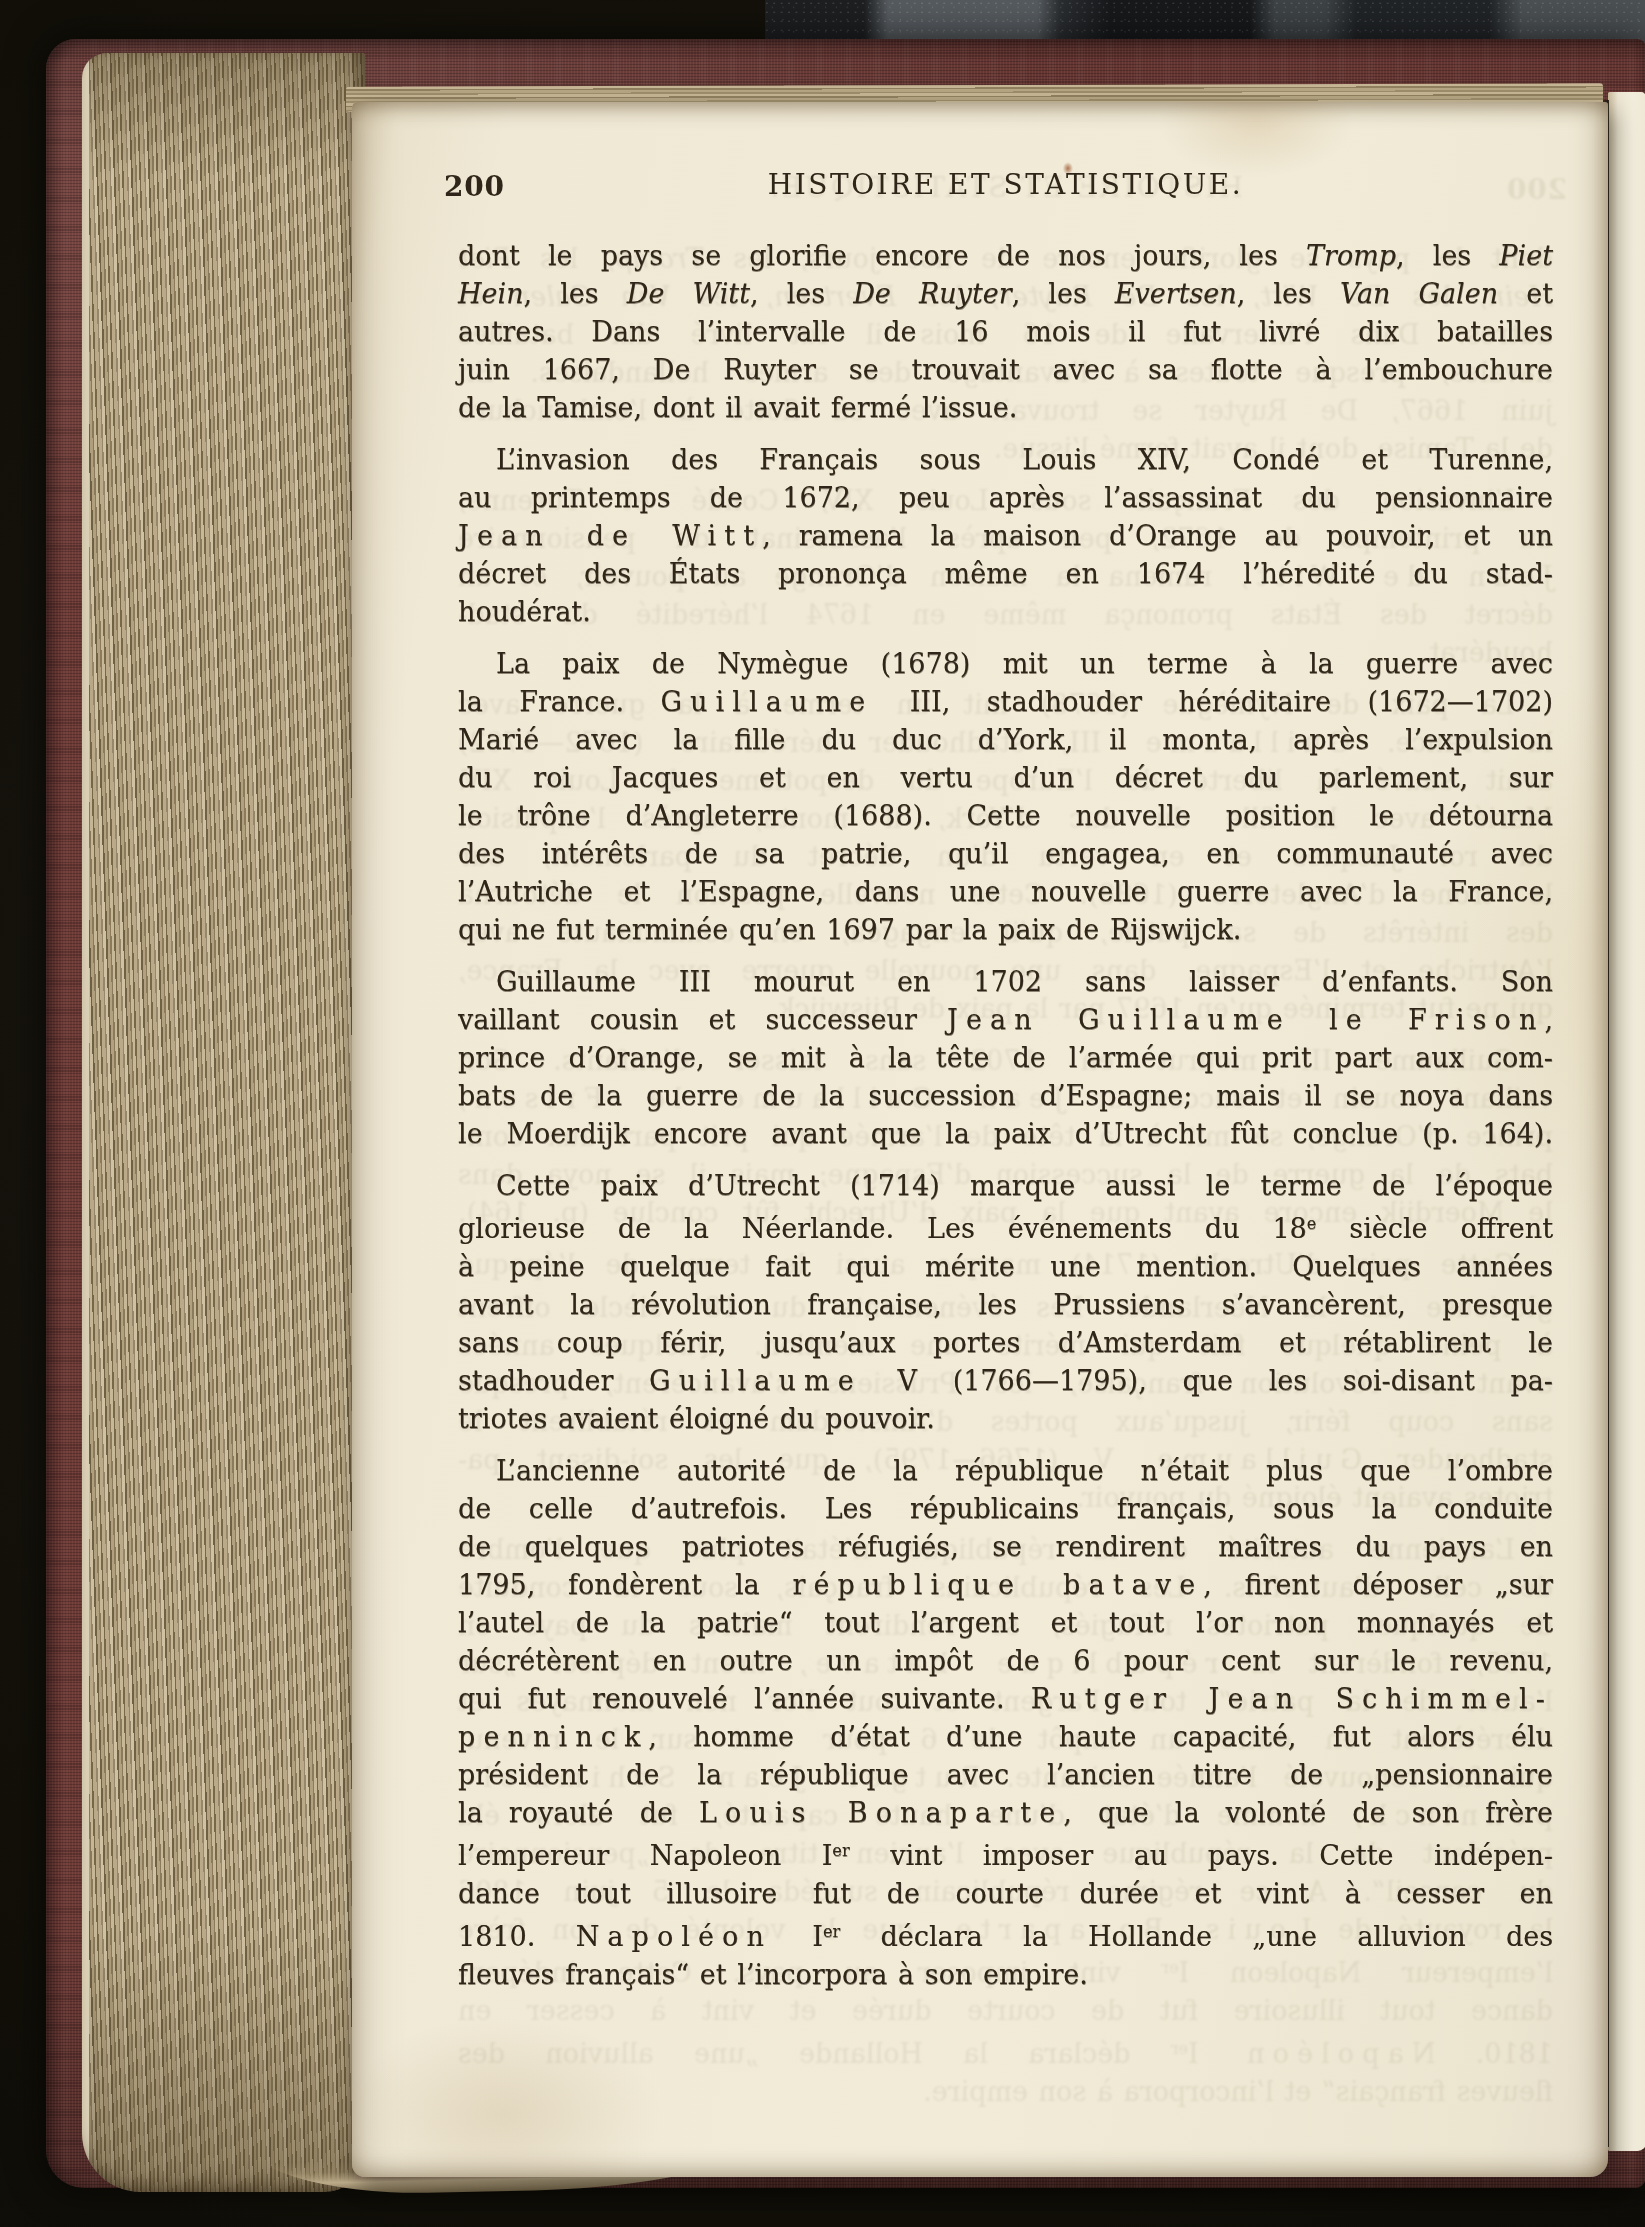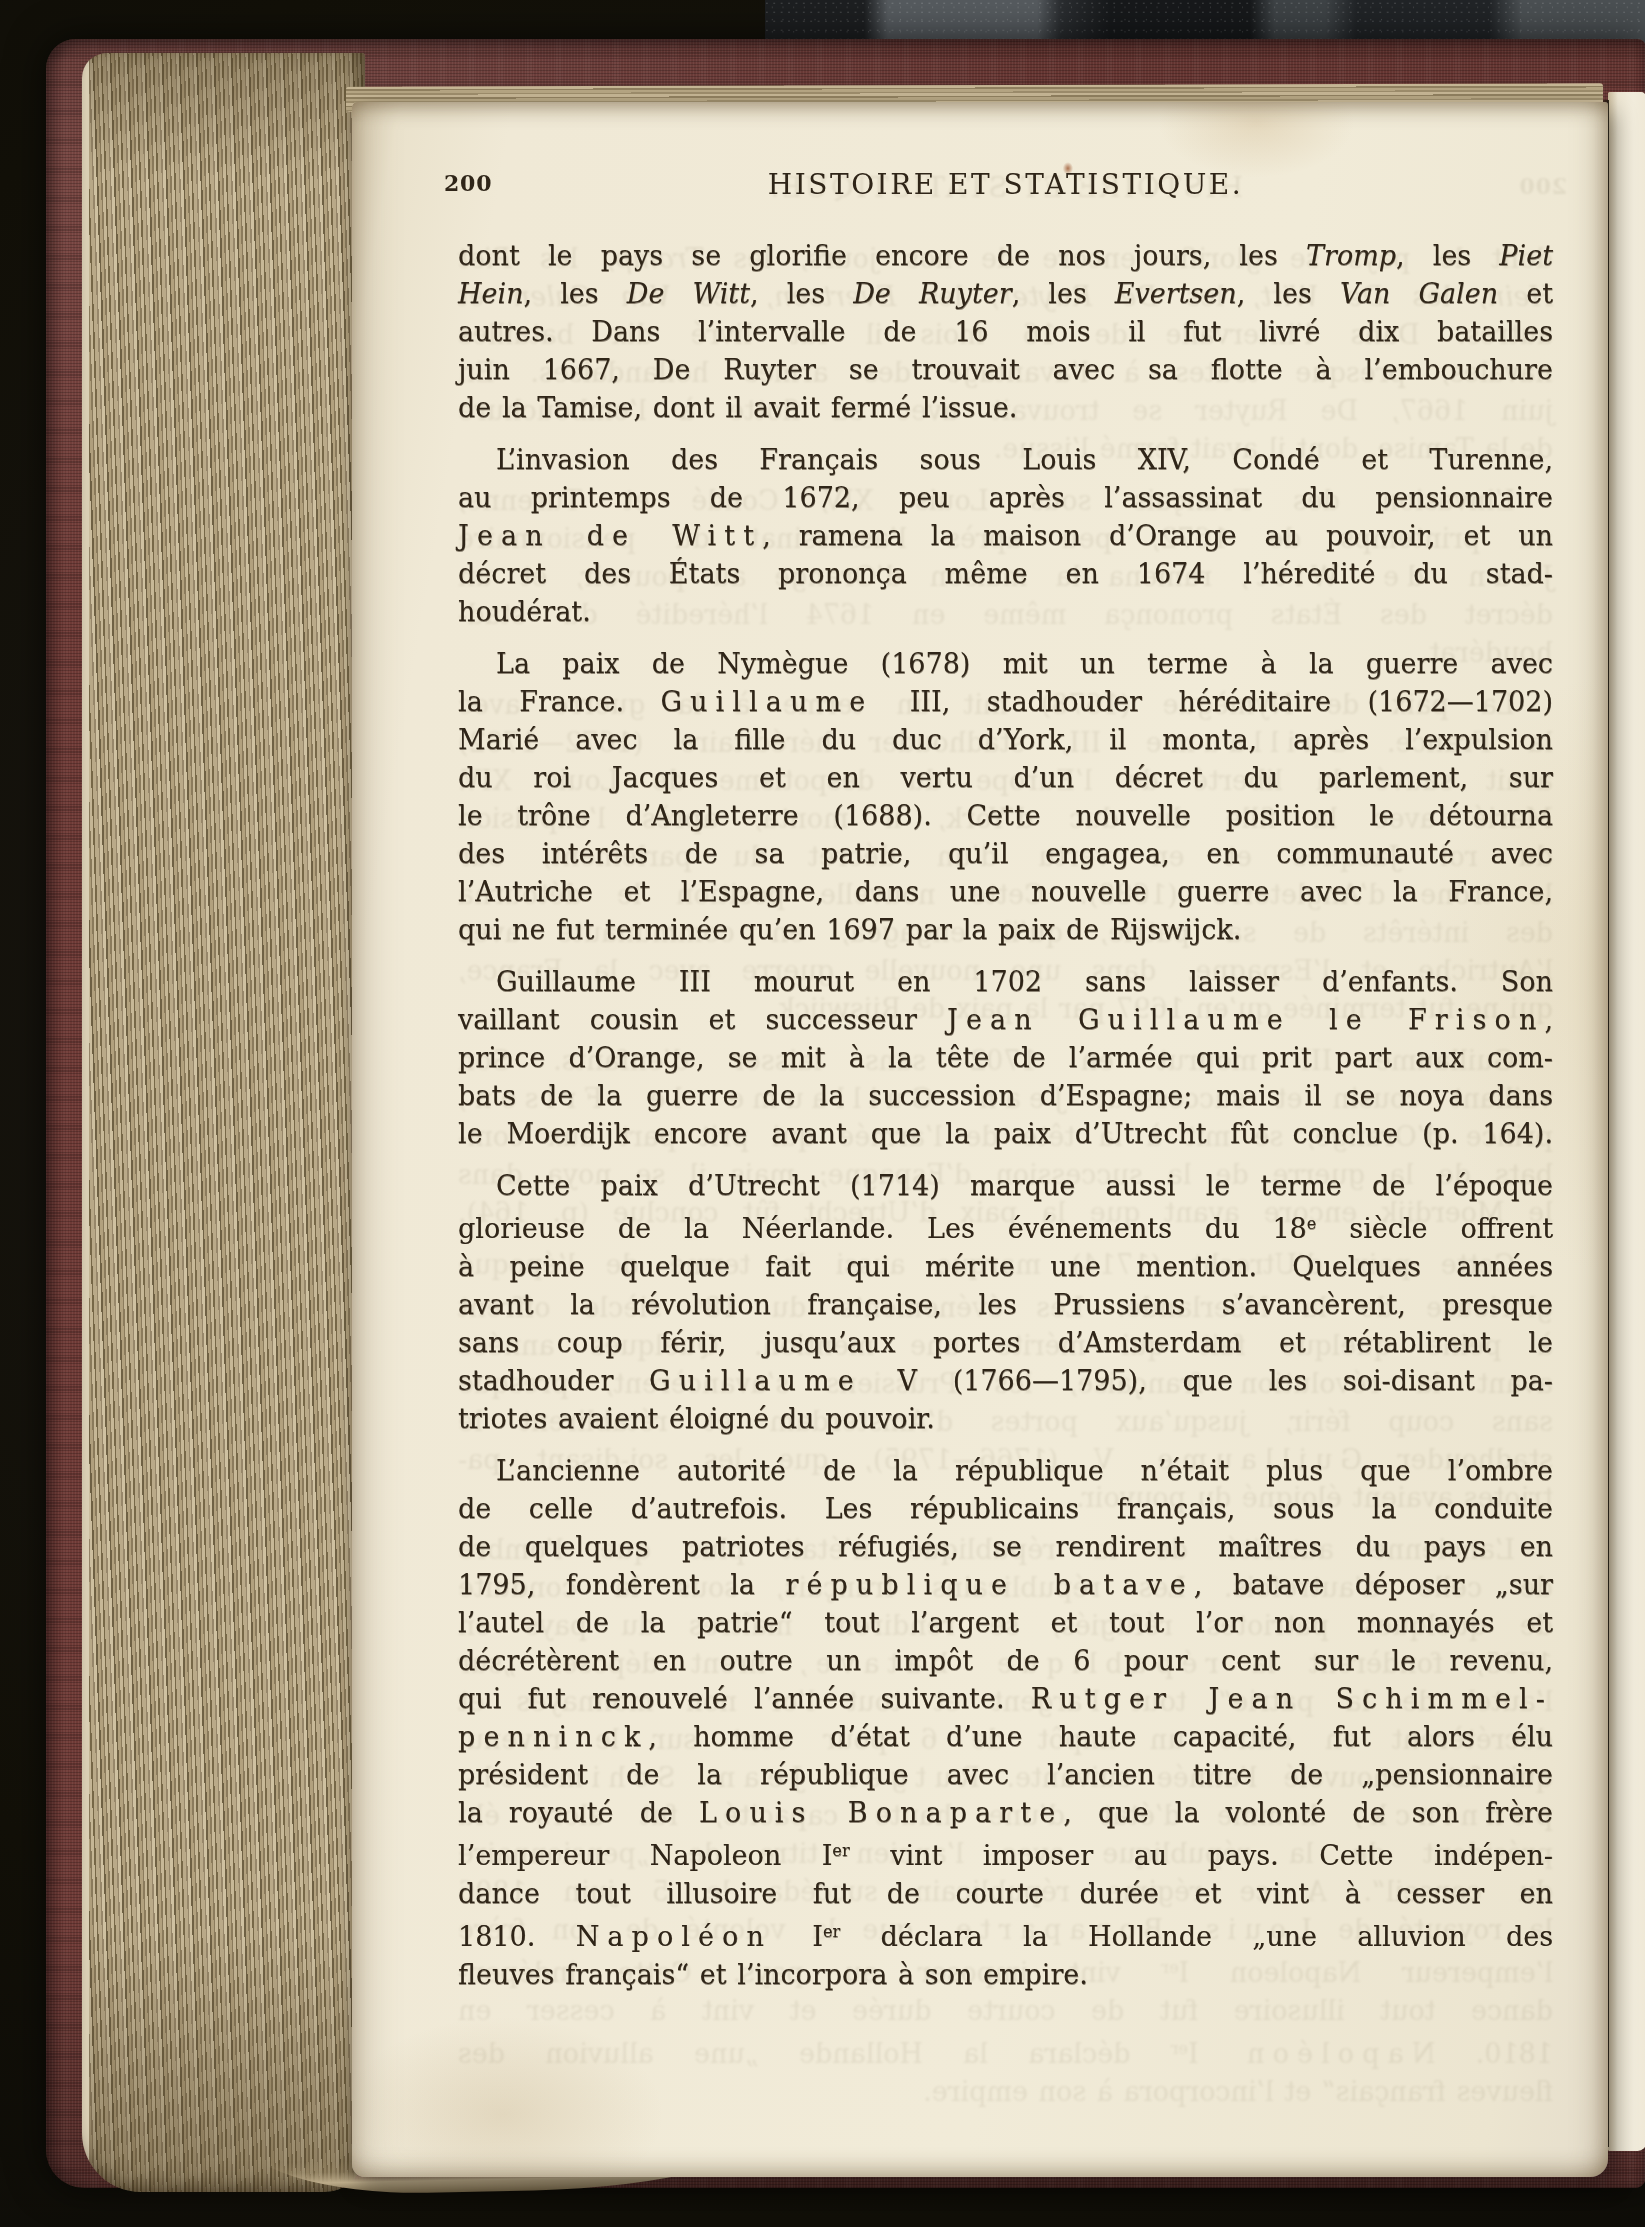--- a/index.html
+++ b/index.html
@@ -77,21 +77,21 @@
     box-shadow:
       inset 0 15px 20px -11.5px rgba(100,78,45,.5),
       inset -20px 0 30px -16.5px rgba(100,78,45,.55),
       inset 26px 0 43px -25px rgba(110,88,55,.5),
       inset 0 -16.5px 23px -13px rgba(100,78,45,.42),
       6.6px 10px 21.4px rgba(0,0,0,.35);
   }
   .page-inner{position:relative;width:100%;height:100%;padding:66px 41px 0 92px;box-sizing:border-box;}
   .content{position:relative;z-index:2;color:var(--ink,#2f2518);}
   .header-row{position:relative;height:43px;}
-  .page-number{position:absolute;left:0;top:1.6px;font-size:22px;font-weight:700;letter-spacing:0.8px;}
+  .page-number{position:absolute;left:0;top:1.6px;font-size:28px;font-weight:700;letter-spacing:0.8px;}
   .running-header{width:100%;text-align:center;font-size:28px;letter-spacing:2.5px;font-weight:400;}
   .body-text{margin-top:26px;font-size:27px;line-height:38px;word-spacing:2.1px;text-shadow:0.3px 0.5px 0.6px rgba(43,32,18,.5);}
   .para{margin:14px;}
   .para.indent .line:first-child{text-indent:38px;}
   .line{text-align:justify;text-align-last:justify;}
   .line.end{text-align-last:left;}
   .i{font-style:italic;}
   .sp{letter-spacing:.30em;}
   .sup{font-size:60%;vertical-align:.55em;letter-spacing:normal;}
   
@@ -222,21 +222,21 @@
               <div class="line"><span>à peine quelque fait qui mérite une mention.  Quelques années</span></div>
               <div class="line"><span>avant la révolution française, les Prussiens s’avancèrent, presque</span></div>
               <div class="line"><span>sans coup férir, jusqu’aux portes d’Amsterdam et rétablirent le</span></div>
               <div class="line"><span>stadhouder </span><span class="sp">Guillaume</span><span> V (1766—1795), que les soi-disant pa-</span></div>
               <div class="line end"><span>triotes avaient éloigné du pouvoir.</span></div>
             </div>
             <div class="para indent">
               <div class="line"><span>L’ancienne autorité de la république n’était plus que l’ombre</span></div>
               <div class="line"><span>de celle d’autrefois.  Les républicains français, sous la conduite</span></div>
               <div class="line"><span>de quelques patriotes réfugiés, se rendirent maîtres du pays en</span></div>
-              <div class="line"><span>1795, fondèrent la </span><span class="sp">république batave</span><span>, batave déposer „sur</span></div>
+              <div class="line"><span>1795, fondèrent la </span><span class="sp">république batave</span><span>, firent déposer „sur</span></div>
               <div class="line"><span>l’autel de la patrie“ tout l’argent et tout l’or non monnayés et</span></div>
               <div class="line"><span>décrétèrent en outre un impôt de 6 pour cent sur le revenu,</span></div>
               <div class="line"><span>qui fut renouvelé l’année suivante.  </span><span class="sp">Rutger Jean Schimmel-</span></div>
               <div class="line"><span class="sp">penninck</span><span>, homme d’état d’une haute capacité, fut alors élu</span></div>
               <div class="line"><span>président de la république avec l’ancien titre de „pensionnaire</span></div>
               <div class="line"><span>la royauté de </span><span class="sp">Louis Bonaparte</span><span>, que la volonté de son frère</span></div>
               <div class="line"><span>l’empereur Napoleon I</span><span class="sup">er</span><span> vint imposer au pays.  Cette indépen-</span></div>
               <div class="line"><span>dance tout illusoire fut de courte durée et vint à cesser en</span></div>
               <div class="line"><span>1810.  </span><span class="sp">Napoléon</span><span> I</span><span class="sup">er</span><span> déclara la Hollande „une alluvion des</span></div>
               <div class="line end"><span>fleuves français“ et l’incorpora à son empire.</span></div>

